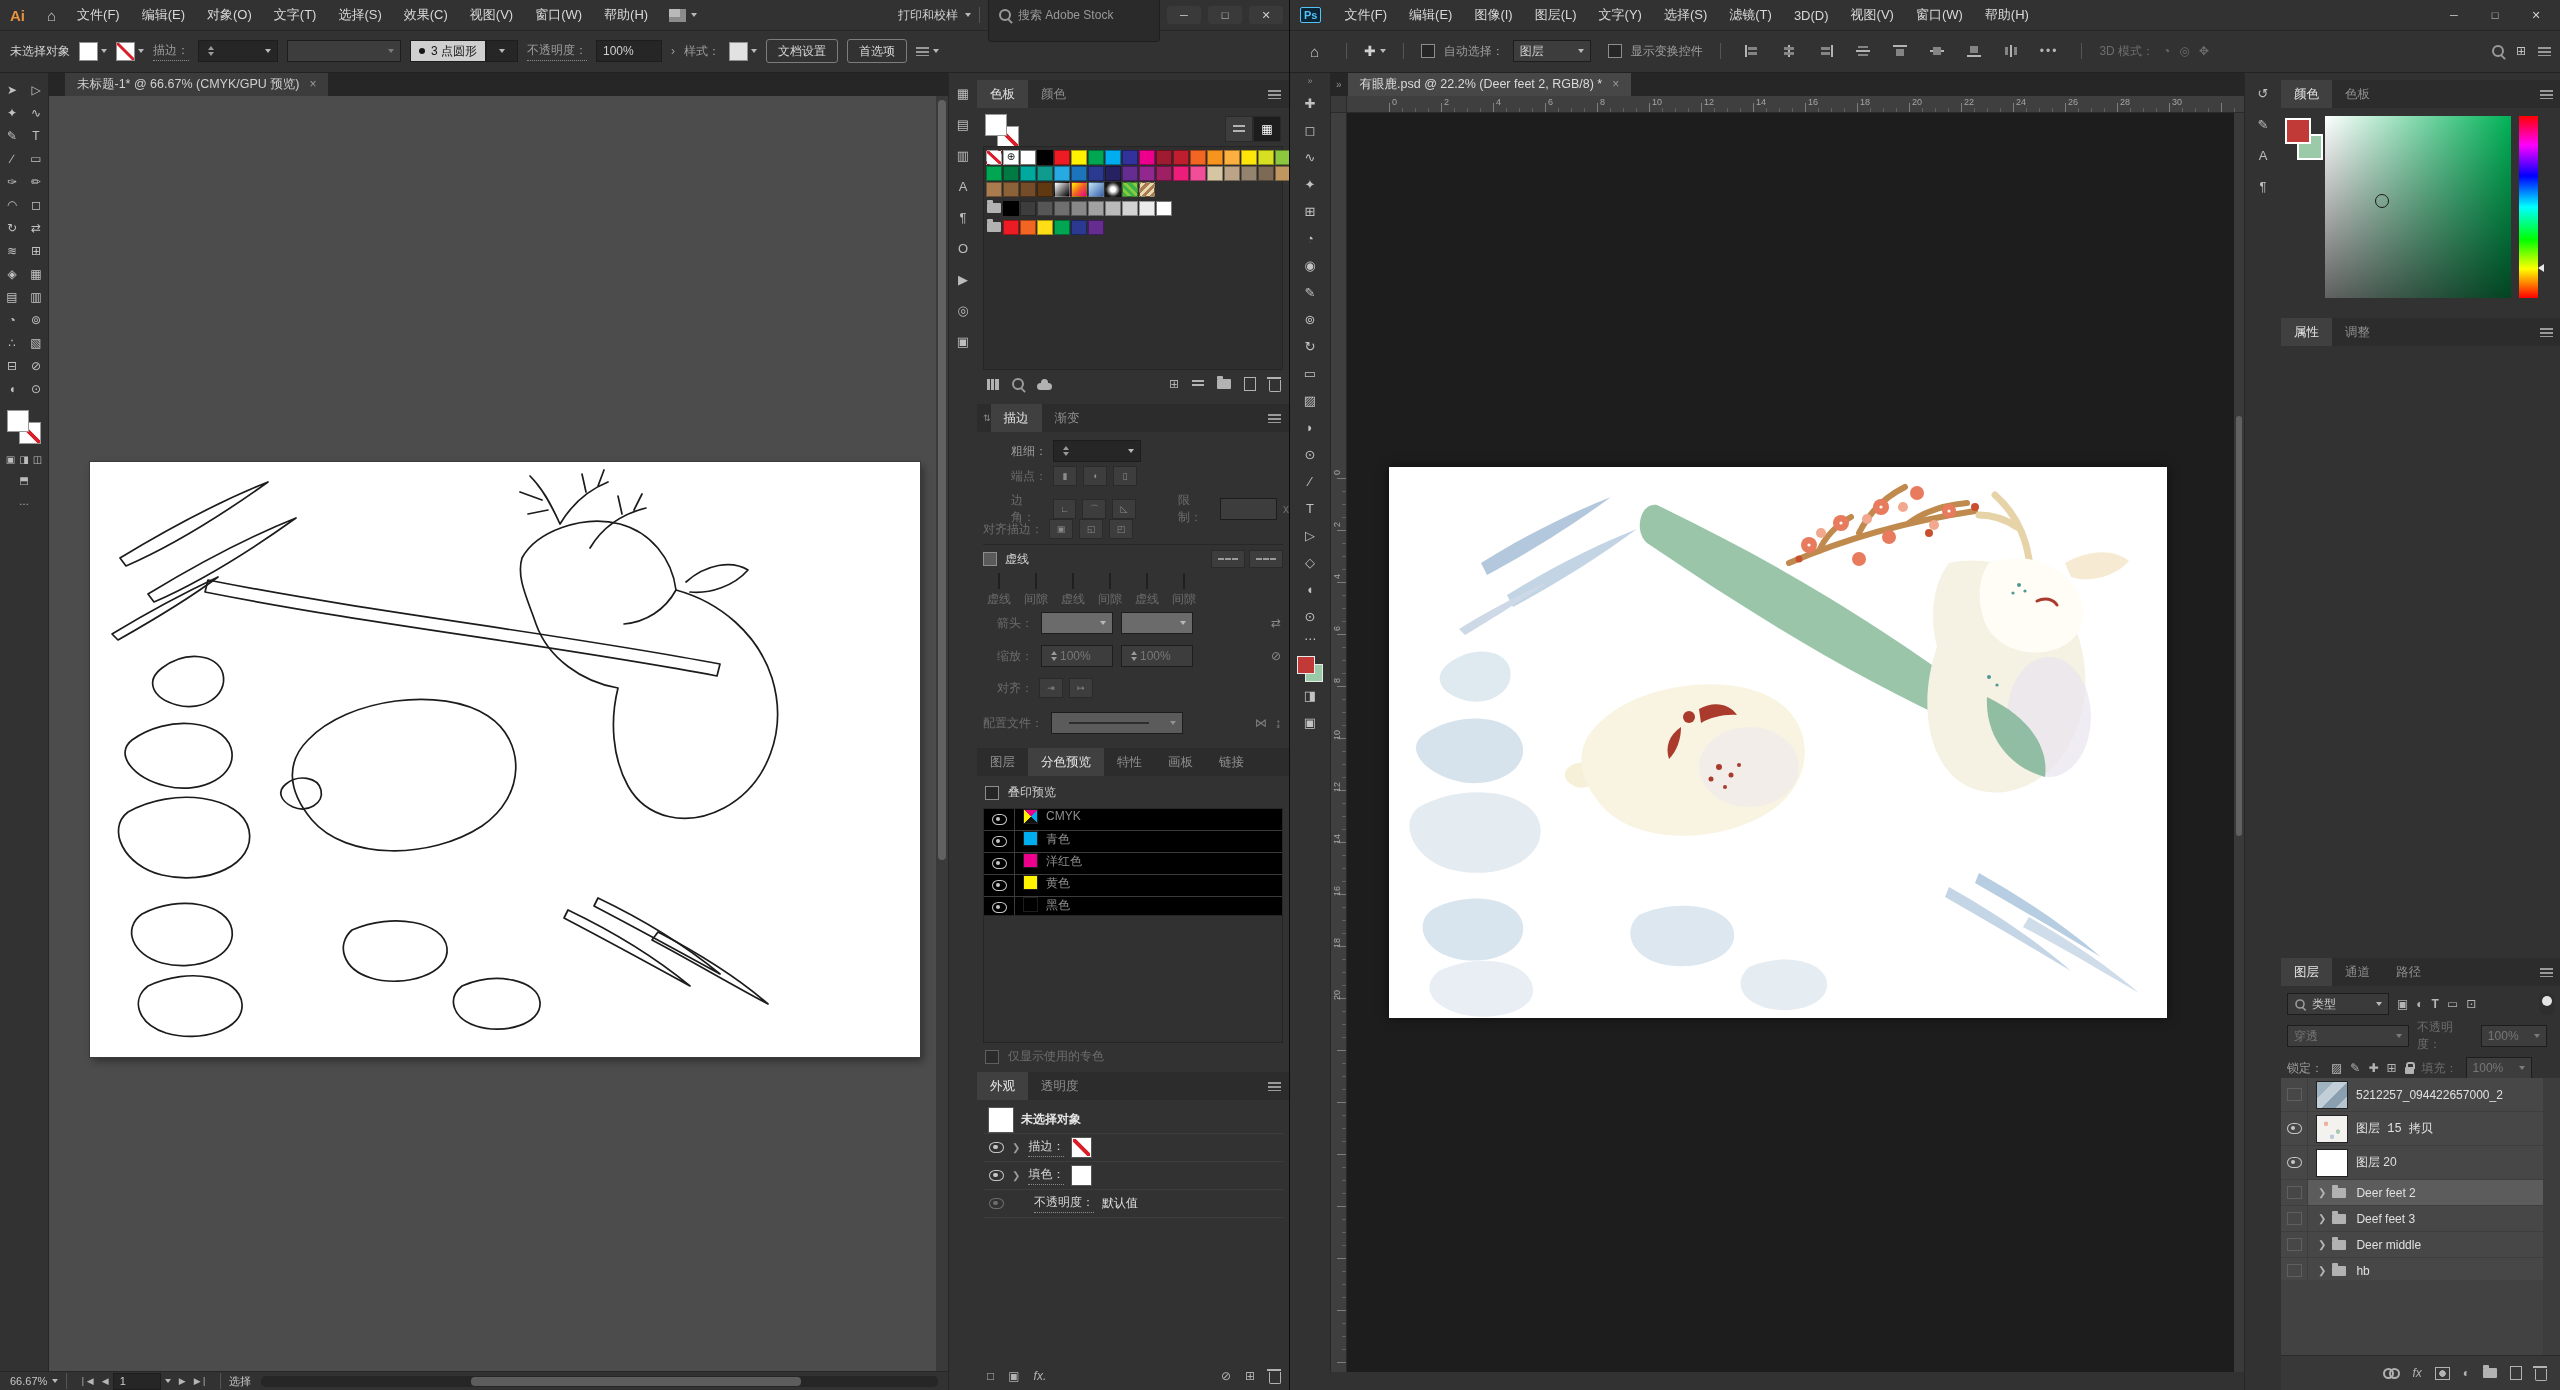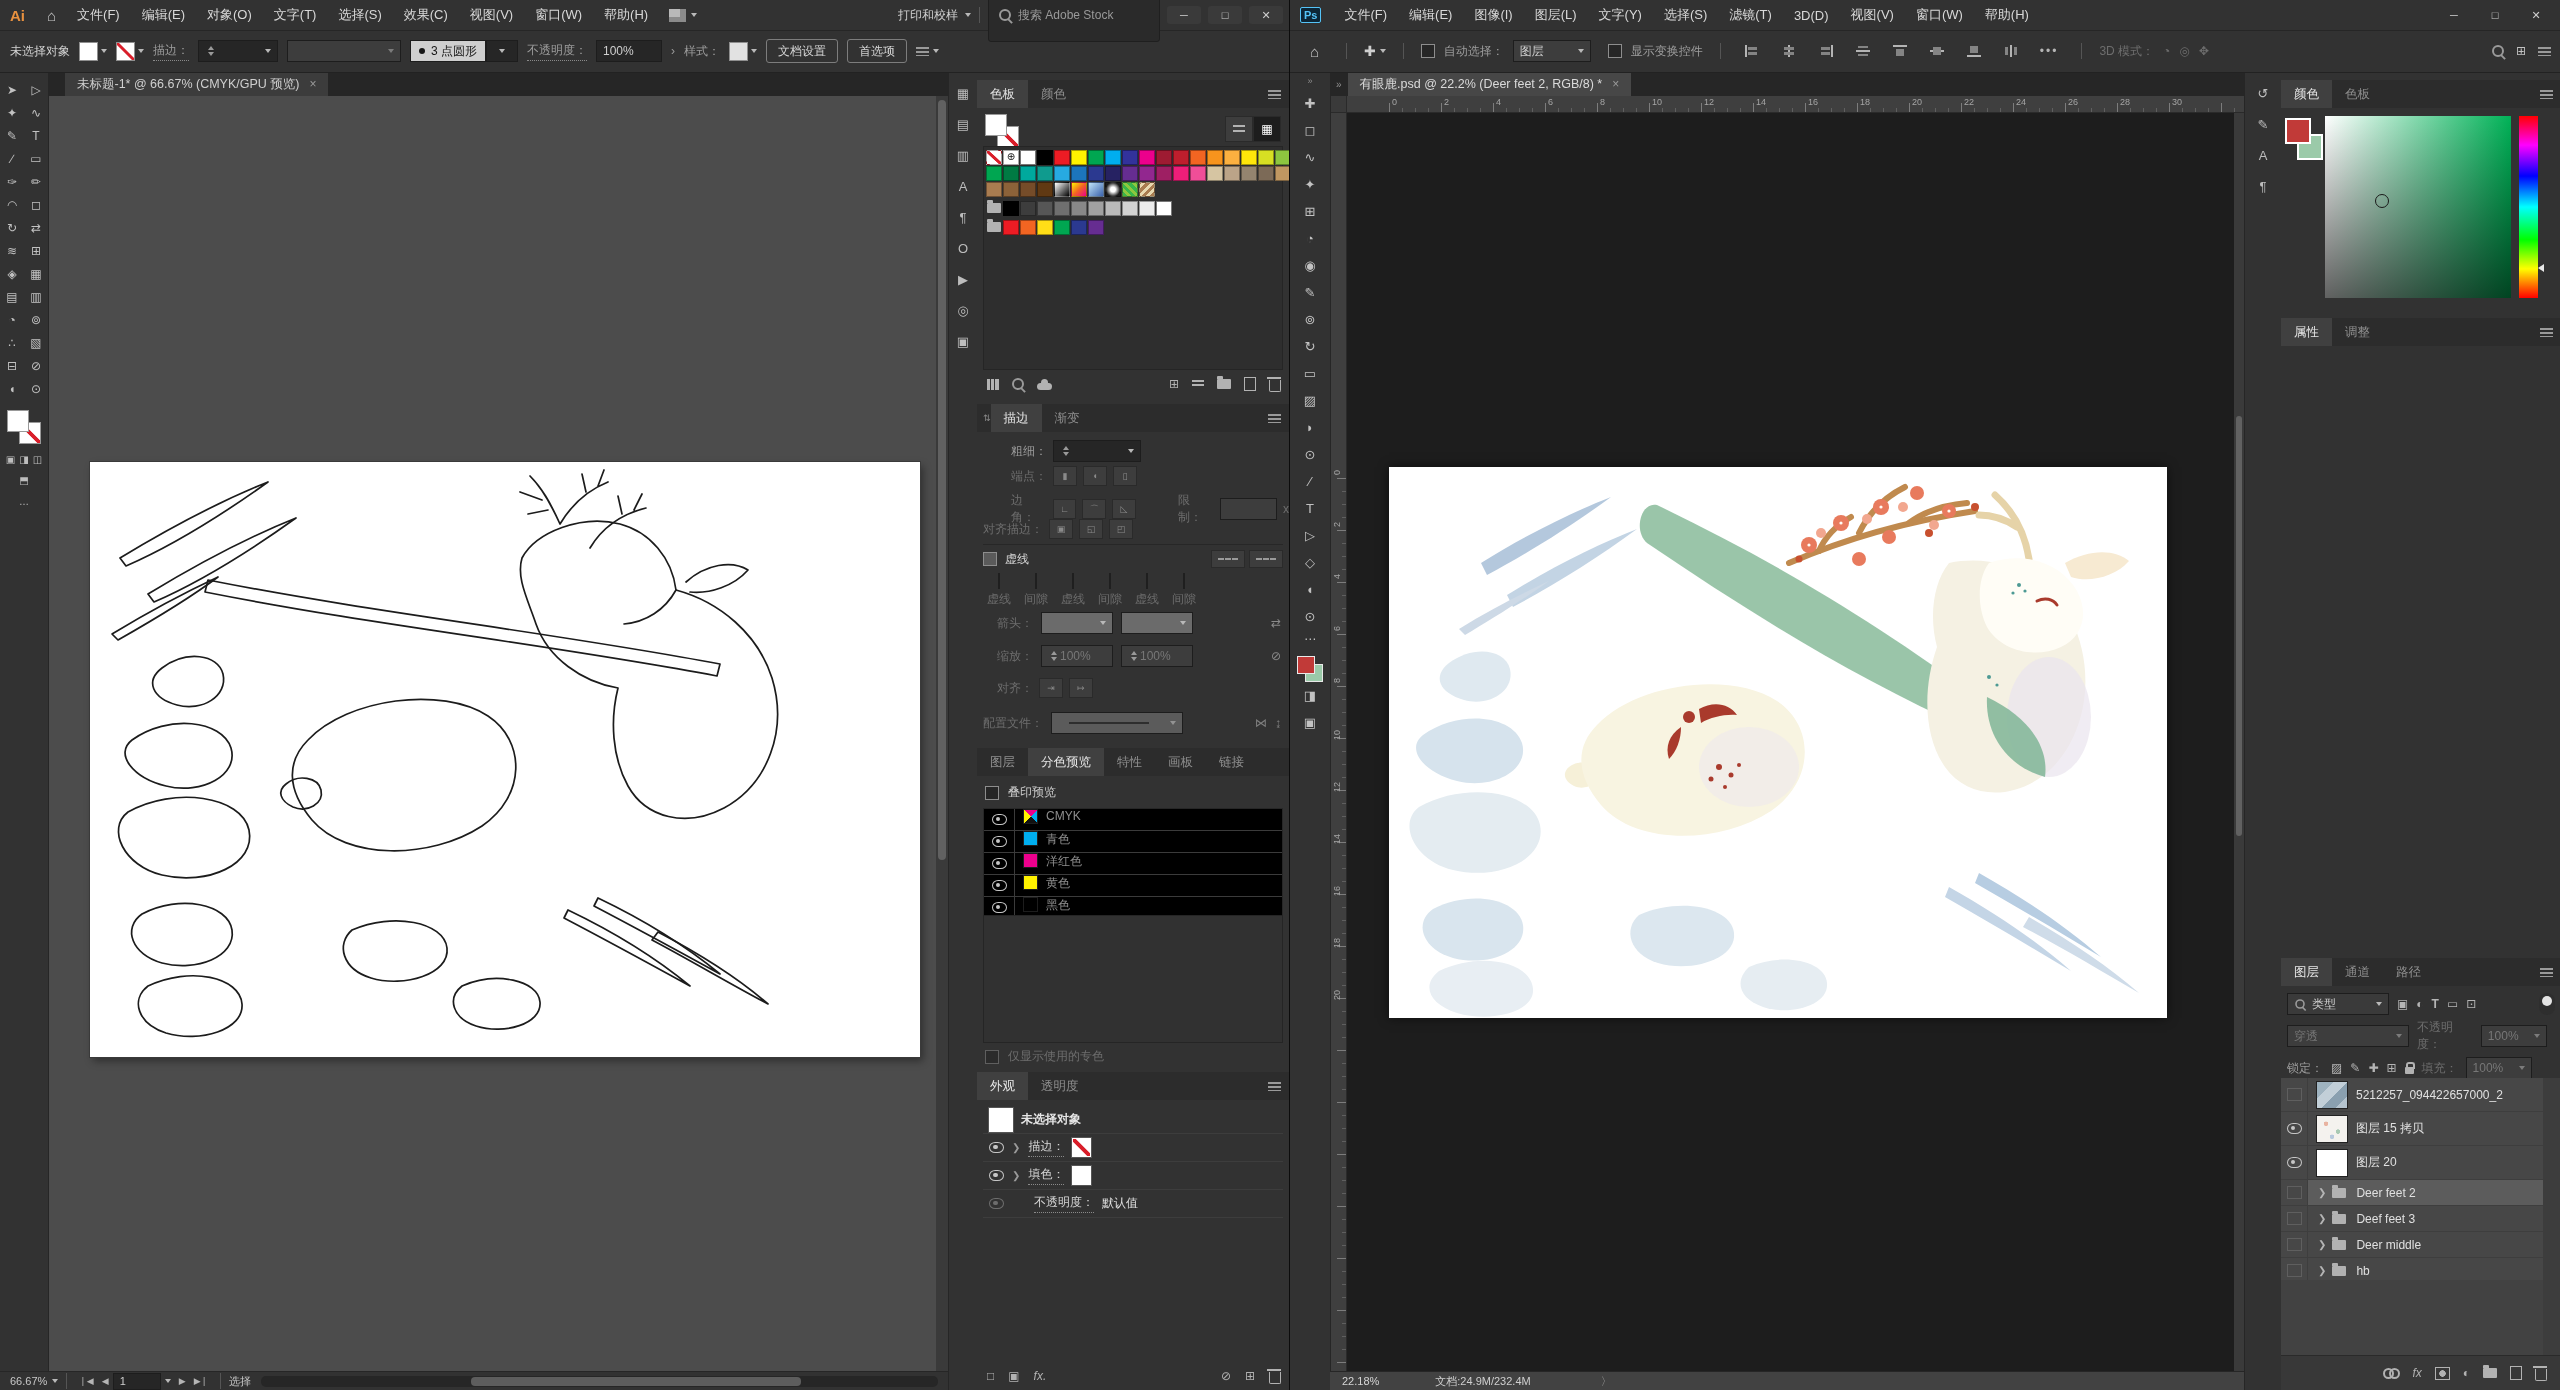--- a/index.html
+++ b/index.html
@@ -920,25 +920,20 @@
         <path d="M560 420 C606 446 648 474 682 504 C642 480 598 454 556 430 Z" fill="#c4d5e6"></path>
         <path d="M590 406 C636 432 678 460 712 490 C672 466 628 440 586 416 Z" fill="#b7cde2"></path>
         <path d="M640 450 C682 474 720 500 750 526 C712 504 672 480 634 460 Z" fill="#cfdce9"></path>
       </svg>
     </div>
     <div class="vscroll" style="width:10px">
       <div class="thumb" style="top:320px;height:420px"></div>
     </div>
   </div>
 
-  <div class="statusbar" style="left:40px;width:914px;background:#424242">
-    <span style="margin-left:12px;color:#d6d6d6">22.18%</span>
-    <span style="margin-left:56px;color:#cfcfcf">文档:24.9M/232.4M</span>
-    <span style="margin-left:70px;color:#9a9a9a">〉</span>
-  </div>
 
   <div class="iconstrip" id="ps-strip">
       <span class="stripicon">↺</span>
       <span class="stripicon">✎</span>
       <span class="stripicon">A</span>
       <span class="stripicon">¶</span>
     </div>
 
   <div class="dock" id="ps-dock">
 
@@ -1008,21 +1003,21 @@
       </span>
     </div>
     <div class="abs" id="layer-list" style="left:0;right:18px;top:1006px">
         <div class="l-row" style="height: 33px;">
           <span class="l-eye">
             <span style="width: 13px; height: 11px; border: 1px solid rgb(95, 95, 95); display: inline-block;"></span>
           </span>
           <span class="l-thumb" style="background: linear-gradient(135deg, rgb(159, 179, 192) 0px, rgb(159, 179, 192) 30%, rgb(194, 207, 216) 30%, rgb(194, 207, 216) 55%, rgb(138, 160, 176) 55%, rgb(138, 160, 176) 80%, rgb(181, 196, 207) 80%);"></span>
           <span class="l-name">5212257_094422657000_2</span>
         </div>
-        <div class="l-row" style="height: 33px;">
+        <div class="l-row" style="height: 33px; font-family: Liberation Mono, monospace;">
           <span class="l-eye">
             <span class="ic-eye"></span>
           </span>
           <span class="l-thumb" style="background: radial-gradient(circle at 30% 30%, rgb(232, 179, 160) 2px, transparent 2.5px), radial-gradient(circle at 70% 60%, rgb(169, 201, 179) 2px, transparent 2.5px), radial-gradient(circle at 50% 80%, rgb(184, 201, 221) 2px, transparent 2.5px), rgb(244, 242, 238);"></span>
           <span class="l-name">图层 15 拷贝</span>
         </div>
         <div class="l-row" style="height: 33px;">
           <span class="l-eye">
             <span class="ic-eye"></span>
           </span>

